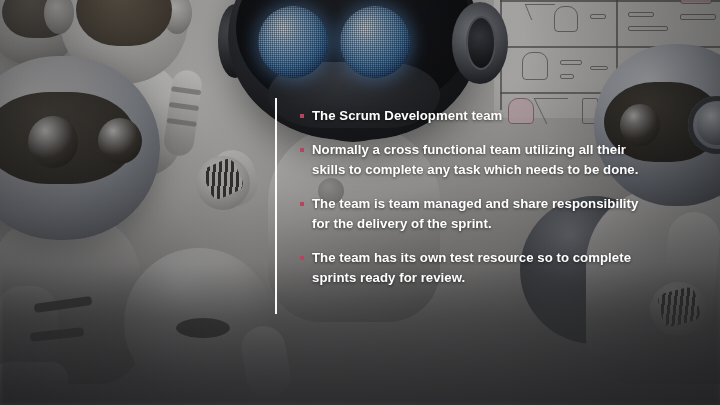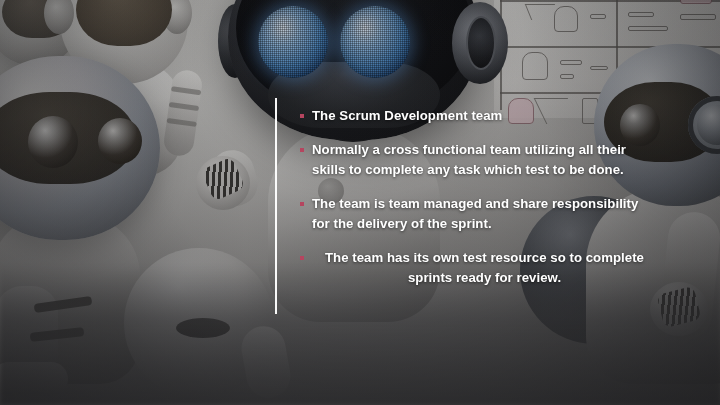--- a/index.html
+++ b/index.html
@@ -287,21 +287,21 @@
     position:relative;
     padding-left:15px;
     margin-bottom:13px;
     color:#ffffff;
     font-size:13.2px;
     line-height:20.5px;
     font-weight:700;
     letter-spacing:.05px;
     text-shadow:0 1px 3px rgba(0,0,0,.6);
   }
-  .bullet:last-child{margin-bottom:0;text-align:center;}
+  .bullet:last-child{margin-bottom:0;}
   .bullet .dot{
     position:absolute;left:3px;top:8px;
     width:4px;height:4px;
     background:#b5455f;
   }
 </style>
 </head>
 <body>
 
 <div class="slide">
@@ -406,21 +406,21 @@
 
     <div class="divider"></div>
 
     <ul class="bullets" style="list-style:none;margin:0;padding:0;">
       <li class="bullet">
         <span class="dot"></span>
         <span>The Scrum Development team</span>
       </li>
       <li class="bullet">
         <span class="dot"></span>
-        <span>Normally a cross functional team utilizing all their skills to complete any task which test to be done.</span>
+        <span>Normally a cross functional team utilizing all their skills to complete any task which needs to be done.</span>
       </li>
       <li class="bullet">
         <span class="dot"></span>
         <span>The team is team managed and share responsibility for the delivery of the sprint.</span>
       </li>
       <li class="bullet">
         <span class="dot"></span>
         <span>The team has its own test resource so to complete sprints ready for review.</span>
       </li>
     </ul>

